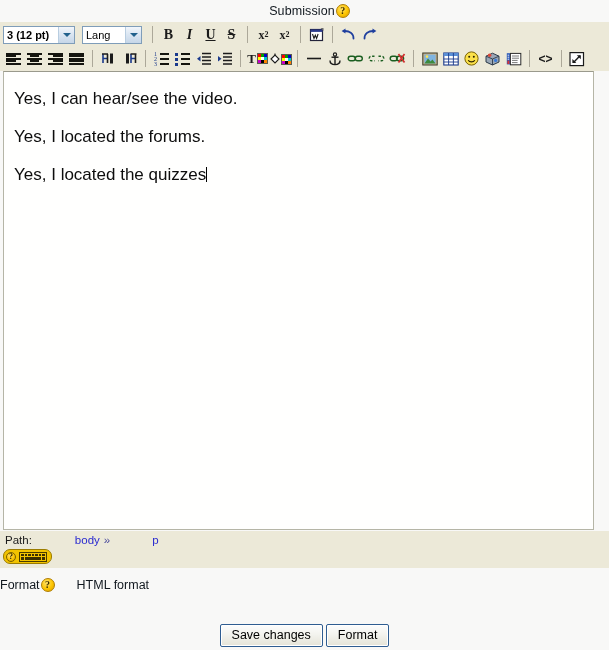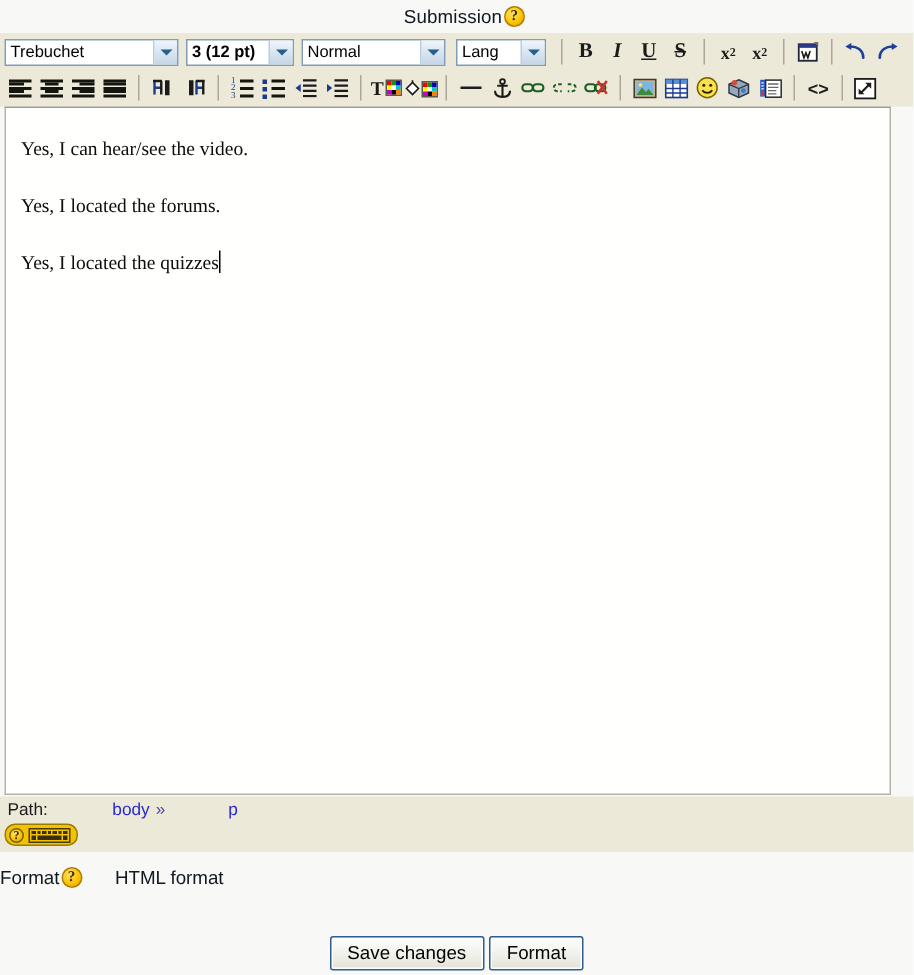--- a/index.html
+++ b/index.html
@@ -194,22 +194,22 @@
     border: 1px solid #b5b5a6;
     border-top: 1px solid #9a9a8c;
     box-sizing: border-box;
     overflow: hidden;
     padding: 8px 10px;
     cursor: text;
   }
   .editor-body p {
     margin: 0 0 1px 0;
     padding: 0;
-    font-family: Liberation Serif, serif;
-    font-size: 13px;
+    font-family: Liberation Sans, sans-serif;
+    font-size: 17px;
     line-height: 1.0;
     color: #0d0d0d;
     height: 37px;
     display: flex;
     align-items: center;
   }
   .caret {
     display: inline-block;
     width: 1px;
     height: 15px;
@@ -336,40 +336,28 @@
   <span class="submission-label">Submission</span>
     <span class="help-icon">?</span>
 </div>
 
 <div class="editor-shell">
 
   <div class="toolbar-bg">
 
     <div class="toolbar-row row1">
 
-      <div class="tb-select sel-font">
-        <span class="sel-text">Trebuchet</span>
-        <span class="sel-arrow">
-            <i></i>
-          </span>
-      </div>
 
       <div class="tb-select sel-size">
         <span class="sel-text">3 (12 pt)</span>
         <span class="sel-arrow">
             <i></i>
           </span>
       </div>
 
-      <div class="tb-select sel-format">
-        <span class="sel-text">Normal</span>
-        <span class="sel-arrow">
-            <i></i>
-          </span>
-      </div>
 
       <div class="tb-select sel-lang">
         <span class="sel-text">Lang</span>
         <span class="sel-arrow">
             <i></i>
           </span>
       </div>
 
       <span class="tb-sep"></span>
 

